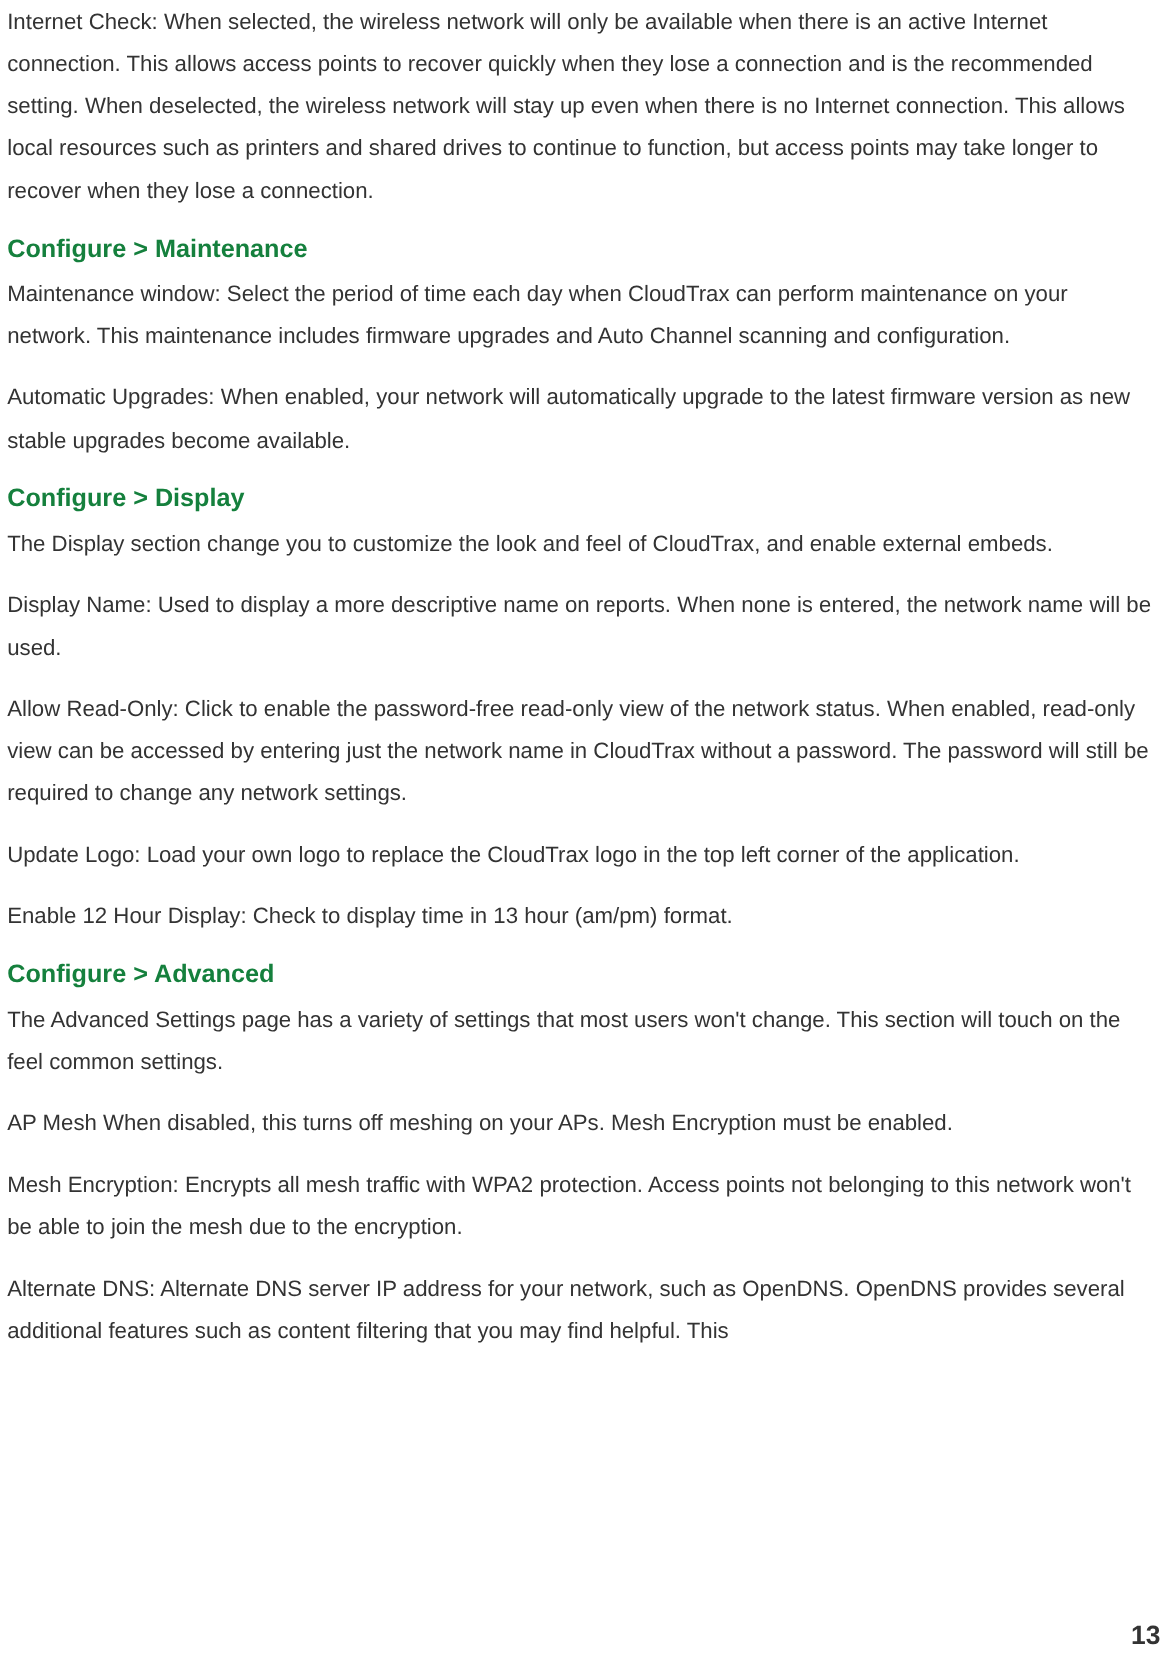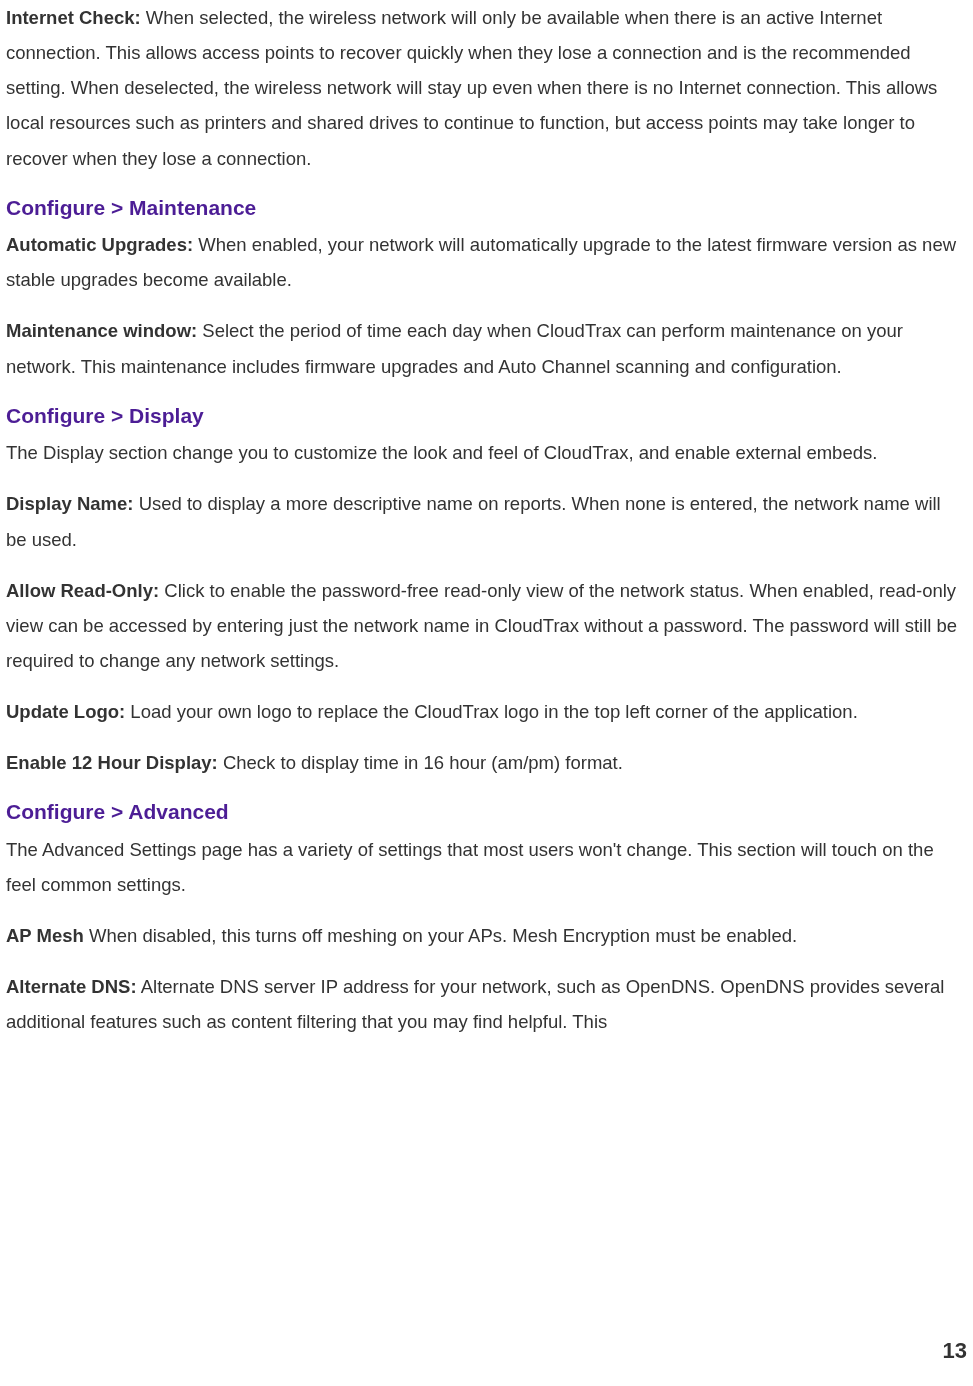--- a/index.html
+++ b/index.html
@@ -20,85 +20,88 @@
       font-size: 18.5px;
       line-height: 1.9;
       color: #333;
     }
     .para {
       margin-bottom: 16px;
     }
     .heading {
       font-size: 21px;
       font-weight: bold;
-      color: #4c1d95;
+      color: #15803d;
       margin-top: 10px;
       margin-bottom: 4px;
       line-height: 1.5;
     }
     .bold-label {
-      font-weight: bold;
+      font-weight: normal;
     }
     .page-number {
       position: absolute;
-      bottom: 22px;
+      bottom: 10px;
       right: 6px;
       font-size: 22px;
       font-weight: bold;
       color: #333;
     }
   </style>
 </head>
 <body>
 
 <div class="page-content">
 
   <div class="para">
     <span class="bold-label">Internet Check:</span><span> When selected, the wireless network will only be available when there is an active Internet connection. This allows access points to recover quickly when they lose a connection and is the recommended setting. When deselected, the wireless network will stay up even when there is no Internet connection. This allows local resources such as printers and shared drives to continue to function, but access points may take longer to recover when they lose a connection.</span>
   </div>
 
   <div class="heading">Configure &gt; Maintenance</div>
 
   <div class="para">
-    <span class="bold-label">Automatic Upgrades:</span><span> When enabled, your network will automatically upgrade to the latest firmware version as new stable upgrades become available.</span>
+    <span class="bold-label">Maintenance window:</span><span> Select the period of time each day when CloudTrax can perform maintenance on your network. This maintenance includes firmware upgrades and Auto Channel scanning and configuration.</span>
   </div>
 
   <div class="para">
-    <span class="bold-label">Maintenance window:</span><span> Select the period of time each day when CloudTrax can perform maintenance on your network. This maintenance includes firmware upgrades and Auto Channel scanning and configuration.</span>
+    <span class="bold-label">Automatic Upgrades:</span><span> When enabled, your network will automatically upgrade to the latest firmware version as new stable upgrades become available.</span>
   </div>
 
   <div class="heading">Configure &gt; Display</div>
 
   <div class="para">The Display section change you to customize the look and feel of CloudTrax, and enable external embeds.</div>
 
   <div class="para">
     <span class="bold-label">Display Name:</span><span> Used to display a more descriptive name on reports. When none is entered, the network name will be used.</span>
   </div>
 
   <div class="para">
     <span class="bold-label">Allow Read-Only:</span><span> Click to enable the password-free read-only view of the network status. When enabled, read-only view can be accessed by entering just the network name in CloudTrax without a password. The password will still be required to change any network settings.</span>
   </div>
 
   <div class="para">
     <span class="bold-label">Update Logo:</span><span> Load your own logo to replace the CloudTrax logo in the top left corner of the application.</span>
   </div>
 
   <div class="para">
-    <span class="bold-label">Enable 12 Hour Display:</span><span> Check to display time in 16 hour (am/pm) format.</span>
+    <span class="bold-label">Enable 12 Hour Display:</span><span> Check to display time in 13 hour (am/pm) format.</span>
   </div>
 
 
   <div class="heading">Configure &gt; Advanced</div>
 
   <div class="para">The Advanced Settings page has a variety of settings that most users won't change. This section will touch on the feel common settings.</div>
 
   <div class="para">
     <span class="bold-label">AP Mesh</span><span> When disabled, this turns off meshing on your APs. Mesh Encryption must be enabled.</span>
   </div>
 
+  <div class="para">
+    <span class="bold-label">Mesh Encryption:</span><span> Encrypts all mesh traffic with WPA2 protection. Access points not belonging to this network won't be able to join the mesh due to the encryption.</span>
+  </div>
 
   <div class="para">
     <span class="bold-label">Alternate DNS:</span><span> Alternate DNS server IP address for your network, such as OpenDNS. OpenDNS provides several additional features such as content filtering that you may find helpful. This</span>
   </div>
 
 </div>
 
 <div class="page-number">13</div>
 
 </body></html>

